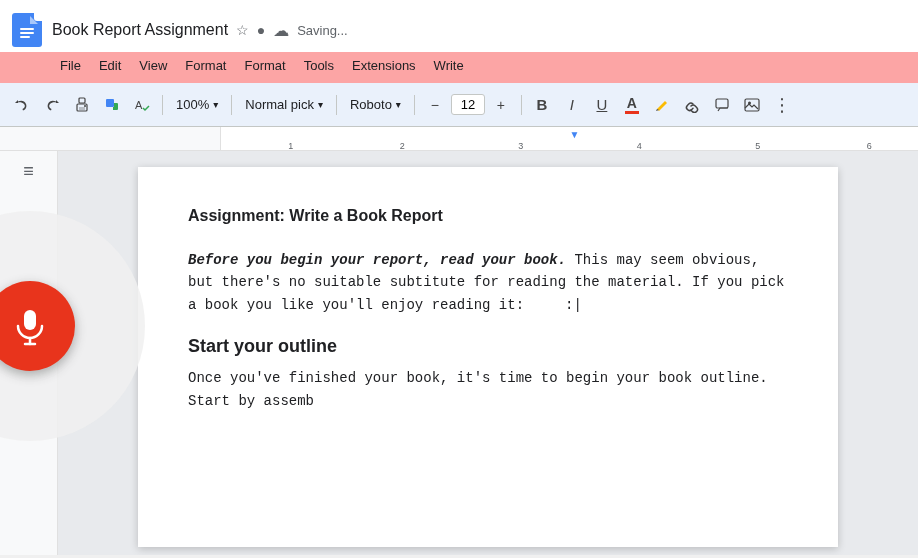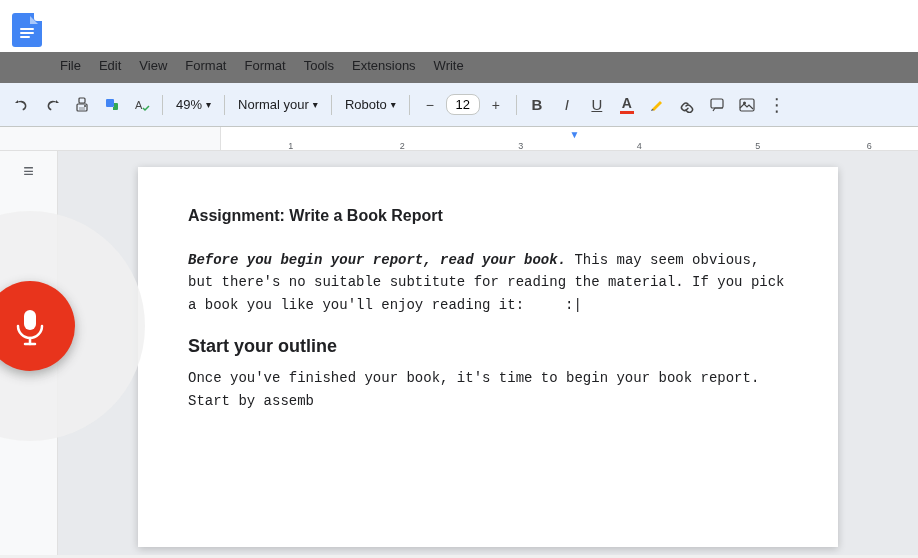--- a/index.html
+++ b/index.html
@@ -35,21 +35,21 @@
     .doc-title-row { display: flex; align-items: center; gap: 8px; }
     .doc-title { font-size: 16px; color: #202124; }
     .title-icons { display: flex; gap: 8px; align-items: center; }
     .title-icon { color: #5f6368; font-size: 14px; cursor: pointer; }
     .saving-text { color: #5f6368; font-size: 13px; }
 
     
     .menu-bar {
       display: flex;
       align-items: center;
-      background: #737373;
+      background: #fca5a5;
       padding: 2px 12px 6px 52px;
       gap: 2px;
     }
     .menu-item {
       font-size: 13px;
       color: #202124;
       padding: 4px 8px;
       border-radius: 4px;
       cursor: pointer;
     }
@@ -82,21 +82,21 @@
       border-radius: 4px;
       padding: 2px 6px;
       cursor: pointer;
       font-size: 13px;
       color: #202124;
       gap: 4px;
       height: 28px;
     }
     .font-size-box {
       border: 1px solid #c4c7c5;
-      border-radius: 8px;
+      border-radius: 3px;
       width: 34px;
       text-align: center;
       font-size: 13px;
       padding: 2px;
       background: #fff;
     }
     .toolbar-bold { font-weight: bold; font-size: 15px; }
     .toolbar-italic { font-style: italic; font-size: 15px; }
     .toolbar-underline { text-decoration: underline; font-size: 15px; }
 
@@ -259,20 +259,31 @@
 
 <div class="title-bar">
   <div class="doc-icon">
     <svg width="22" height="28" viewBox="0 0 22 28" fill="none">
       <rect width="22" height="28" rx="2" fill="#4285f4"></rect>
       <path d="M14 0 L22 8 L14 8 Z" fill="#a8c7fa"></path>
       <rect x="4" y="12" width="14" height="2" rx="1" fill="white"></rect>
       <rect x="4" y="16" width="14" height="2" rx="1" fill="white"></rect>
       <rect x="4" y="20" width="10" height="2" rx="1" fill="white"></rect>
     </svg>
+  </div>
+  <div class="title-section">
+    <div class="doc-title-row">
+      <span class="doc-title">Book Report Assignment</span>
+      <div class="title-icons">
+        <span class="title-icon">☆</span>
+        <span class="title-icon">●</span>
+        <span class="title-icon" style="font-size:16px;">☁</span>
+        <span class="saving-text">Saving...</span>
+      </div>
+    </div>
   </div>
 </div>
 
 <div class="menu-bar">
   <span class="menu-item">File</span>
   <span class="menu-item">Edit</span>
   <span class="menu-item">View</span>
   <span class="menu-item">Format</span>
   <span class="menu-item">Format</span>
   <span class="menu-item">Tools</span>
@@ -306,26 +317,26 @@
       </svg>
   </button>
   <button class="toolbar-btn">
     <svg width="16" height="16" viewBox="0 0 16 16">
         <text x="1" y="12" font-size="11" fill="#444" font-family="Arial">A</text>
         <path d="M9 11l2 2 4-4" stroke="#34a853" stroke-width="1.5" fill="none"></path>
       </svg>
   </button>
   <div class="toolbar-separator"></div>
   <div class="toolbar-dropdown">
-    <span>49%</span>
+    <span>100%</span>
     <span style="font-size:10px;">▾</span>
   </div>
   <div class="toolbar-separator"></div>
   <div class="toolbar-dropdown">
-    <span>Normal your</span>
+    <span>Normal pick</span>
     <span style="font-size:10px;">▾</span>
   </div>
   <div class="toolbar-separator"></div>
   <div class="toolbar-dropdown">
     <span>Roboto</span>
     <span style="font-size:10px;">▾</span>
   </div>
   <div class="toolbar-separator"></div>
   <button class="toolbar-btn">−</button>
   <input class="font-size-box" type="text" value="12" style="">
@@ -400,16 +411,16 @@
   </div>
 
   <div class="page-area">
     <div class="doc-page">
       <h1 class="doc-heading">Assignment: Write a Book Report</h1>
       <p class="doc-para">
         <span class="doc-bold-italic">Before you begin your report, read your book.</span>
         <span> This may seem obvious, but there's no suitable subtitute for reading the material. If you pick a book you like you'll enjoy reading it:⠀⠀⠀⠀:|</span>
       </p>
       <h2 class="doc-subheading">Start your outline</h2>
-      <p class="doc-para">Once you've finished your book, it's time to begin your book report. Start by assemb</p>
+      <p class="doc-para">Once you've finished your book, it's time to begin your book outline. Start by assemb</p>
     </div>
   </div>
 </div>
 
 </body></html>

